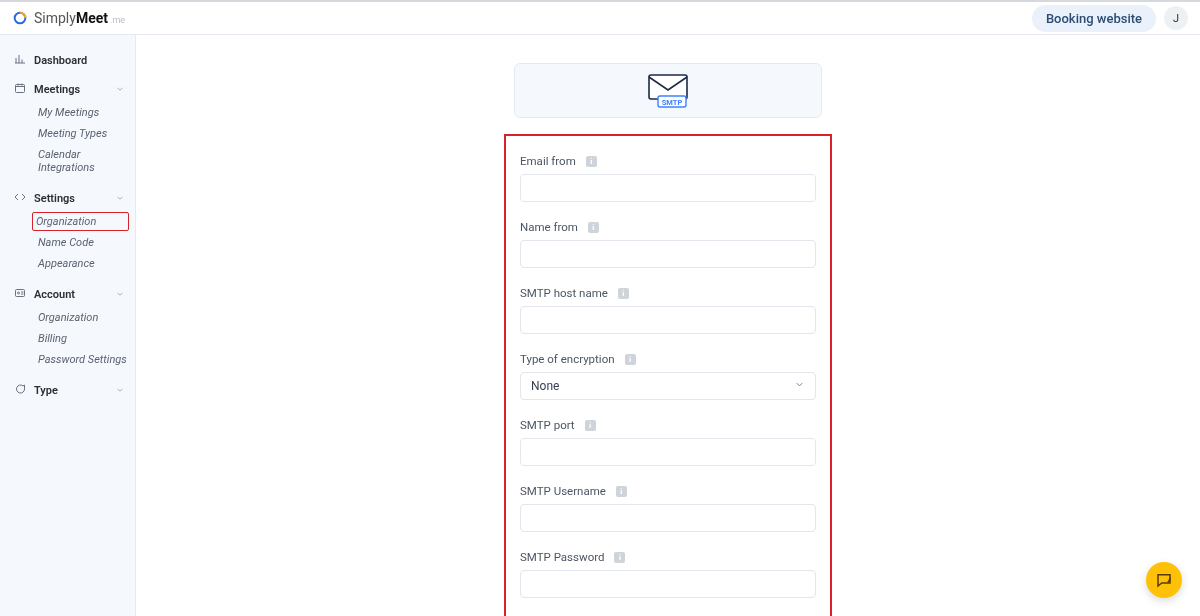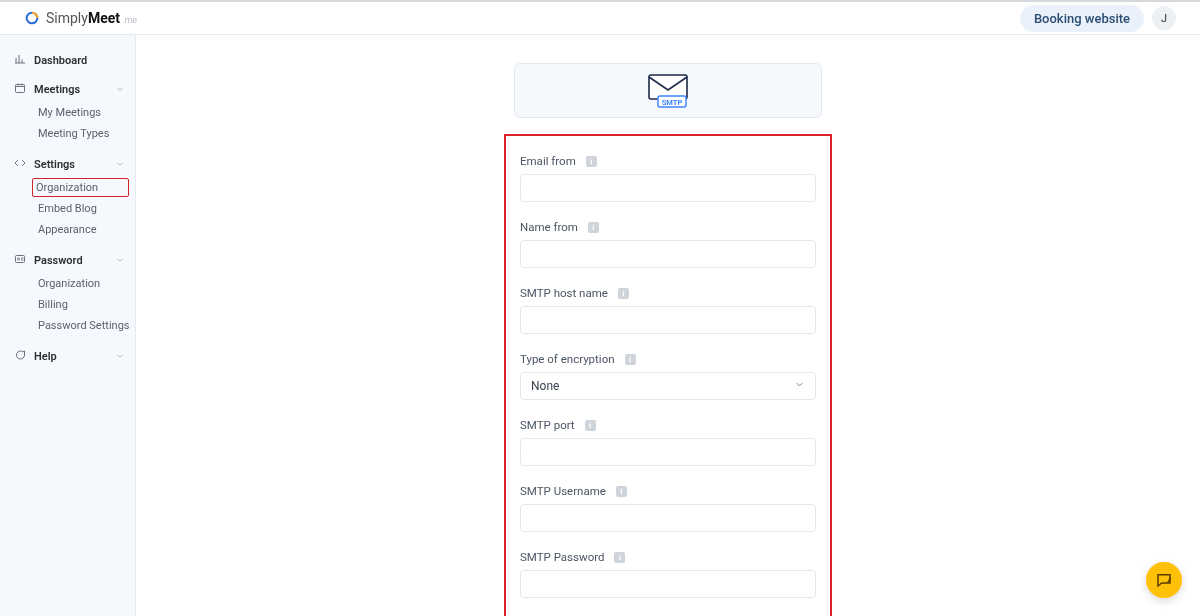--- a/index.html
+++ b/index.html
@@ -12,42 +12,42 @@
     --accent:#2b6cb0;
     --blue:#3d82ff;
     --chip-bg:#eaf1fb;
     --fab:#ffc107;
     --highlight:#d8222a;
   }
   *{box-sizing:border-box;font-family:-apple-system,BlinkMacSystemFont,"Segoe UI",Roboto,Helvetica,Arial,sans-serif;}
   body{margin:0;width:1200px;height:616px;background:var(--bg);border-top:2px solid #d5d9de;overflow:hidden;position:relative;}
 
   
-  .topbar{height:33px;border-bottom:1px solid var(--border);display:flex;align-items:center;justify-content:space-between;padding:0 24px;background:#fff;}
+  .topbar{height:33px;border-bottom:1px solid var(--border);display:flex;align-items:center;justify-content:space-between;padding:0 12px;background:#fff;}
   .brand{display:flex;align-items:center;gap:6px;}
   .brand svg{flex:0 0 auto;}
   .brand-text{font-size:14px;color:#222;}
   .brand-text .light{font-weight:400;color:#555;}
   .brand-text .bold{font-weight:700;color:#111;}
   .brand-text .me{font-size:9px;color:#b7bdc6;margin-left:2px;}
   .topbar-right{display:flex;align-items:center;gap:8px;}
   .chip{background:var(--chip-bg);color:#2b4d74;font-size:13px;font-weight:500;padding:6px 14px;border-radius:14px;cursor:pointer;}
   .avatar{width:24px;height:24px;border-radius:50%;background:#eef1f4;display:flex;align-items:center;justify-content:center;font-size:11px;color:#333;cursor:pointer;}
 
   
   .shell{display:flex;height:calc(100% - 33px);}
   .sidebar{width:136px;background:var(--side-bg);border-right:1px solid var(--border);padding:14px 0 0 0;font-size:11px;color:var(--text);overflow:hidden;}
   .side-group{margin-bottom:6px;}
   .side-header{display:flex;align-items:flex-end;justify-content:space-between;padding:4px 10px 4px 14px;cursor:pointer;}
   .side-header .lbl{display:flex;align-items:center;gap:8px;}
   .side-header .ic{width:12px;flex:0 0 12px;color:#6b7280;}
   .side-header .txt{font-weight:600;color:#2b2f33;}
   .side-header .chev{width:10px;color:#9aa3af;}
   .side-children{padding:2px 0 4px 34px;display:flex;flex-direction:column;gap:2px;}
-  .side-item{padding:3px 4px;color:#5a6270;cursor:pointer;border-radius:2px;}
+  .side-item{padding:3px 4px;color:#5a6270;cursor:pointer;border-radius:2px;font-style:italic;}
   .side-item.highlight{border:1.5px solid var(--highlight);padding:2px 3px;margin-left:-2px;margin-right:6px;}
 
   
   .main{flex:1;position:relative;overflow:auto;padding:28px 0 40px 0;}
   .hero{width:308px;height:55px;margin:0 auto 16px auto;background:#f5f8fd;border:1px solid #e3e9f2;border-radius:6px;display:flex;align-items:center;justify-content:center;}
   .form-card{width:328px;margin:0 auto;border:2px solid var(--highlight);padding:10px 14px 18px 14px;background:#fff;}
   .field{margin-top:8px;margin-bottom:18px;}
   .field-label-row{display:flex;align-items:center;gap:10px;font-size:11.5px;color:#4b5563;margin-bottom:6px;}
   .info-ic{width:11px;height:11px;border-radius:2px;background:#cfd4da;color:#fff;font-size:8px;font-weight:700;display:inline-flex;align-items:center;justify-content:center;cursor:pointer;}
   .txt-input, .select{width:100%;height:28px;border:1px solid #e3e7ed;border-radius:4px;background:#fff;font-size:12px;padding:0 10px;color:#374151;}
@@ -106,20 +106,21 @@
         </span>
         <span class="chev">
           <svg width="10" height="10" viewBox="0 0 24 24" fill="none" stroke="currentColor" stroke-width="2">
               <path d="M6 9l6 6 6-6"></path>
             </svg>
         </span>
       </div>
       <div class="side-children">
         <div class="side-item">My Meetings</div>
         <div class="side-item">Meeting Types</div>
+        <div class="side-item">Calendar Integrations</div>
       </div>
     </div>
 
     <div class="side-group">
       <div class="side-header">
         <span class="lbl">
           <span class="ic">
             <svg width="12" height="12" viewBox="0 0 24 24" fill="none" stroke="currentColor" stroke-width="2">
                 <path d="M8 6l-6 6 6 6M16 6l6 6-6 6"></path>
               </svg>
@@ -127,36 +128,36 @@
           <span class="txt">Settings</span>
         </span>
         <span class="chev">
           <svg width="10" height="10" viewBox="0 0 24 24" fill="none" stroke="currentColor" stroke-width="2">
               <path d="M6 9l6 6 6-6"></path>
             </svg>
         </span>
       </div>
       <div class="side-children">
         <div class="side-item highlight">Organization</div>
-        <div class="side-item">Embed Blog</div>
+        <div class="side-item">Name Code</div>
         <div class="side-item">Appearance</div>
       </div>
     </div>
 
     <div class="side-group">
       <div class="side-header">
         <span class="lbl">
           <span class="ic">
             <svg width="12" height="12" viewBox="0 0 24 24" fill="none" stroke="currentColor" stroke-width="2">
                 <rect x="3" y="5" width="18" height="14" rx="2"></rect>
                 <circle cx="9" cy="12" r="2"></circle>
                 <path d="M14 10h5M14 14h5"></path>
               </svg>
           </span>
-          <span class="txt">Password</span>
+          <span class="txt">Account</span>
         </span>
         <span class="chev">
           <svg width="10" height="10" viewBox="0 0 24 24" fill="none" stroke="currentColor" stroke-width="2">
               <path d="M6 9l6 6 6-6"></path>
             </svg>
         </span>
       </div>
       <div class="side-children">
         <div class="side-item">Organization</div>
         <div class="side-item">Billing</div>
@@ -165,21 +166,21 @@
     </div>
 
     <div class="side-group">
       <div class="side-header">
         <span class="lbl">
           <span class="ic">
             <svg width="12" height="12" viewBox="0 0 24 24" fill="none" stroke="currentColor" stroke-width="2">
                 <path d="M21 12a8 8 0 1 1-3-6.2L21 4v8z"></path>
               </svg>
           </span>
-          <span class="txt">Help</span>
+          <span class="txt">Type</span>
         </span>
         <span class="chev">
           <svg width="10" height="10" viewBox="0 0 24 24" fill="none" stroke="currentColor" stroke-width="2">
               <path d="M6 9l6 6 6-6"></path>
             </svg>
         </span>
       </div>
     </div>
 
   </aside>

